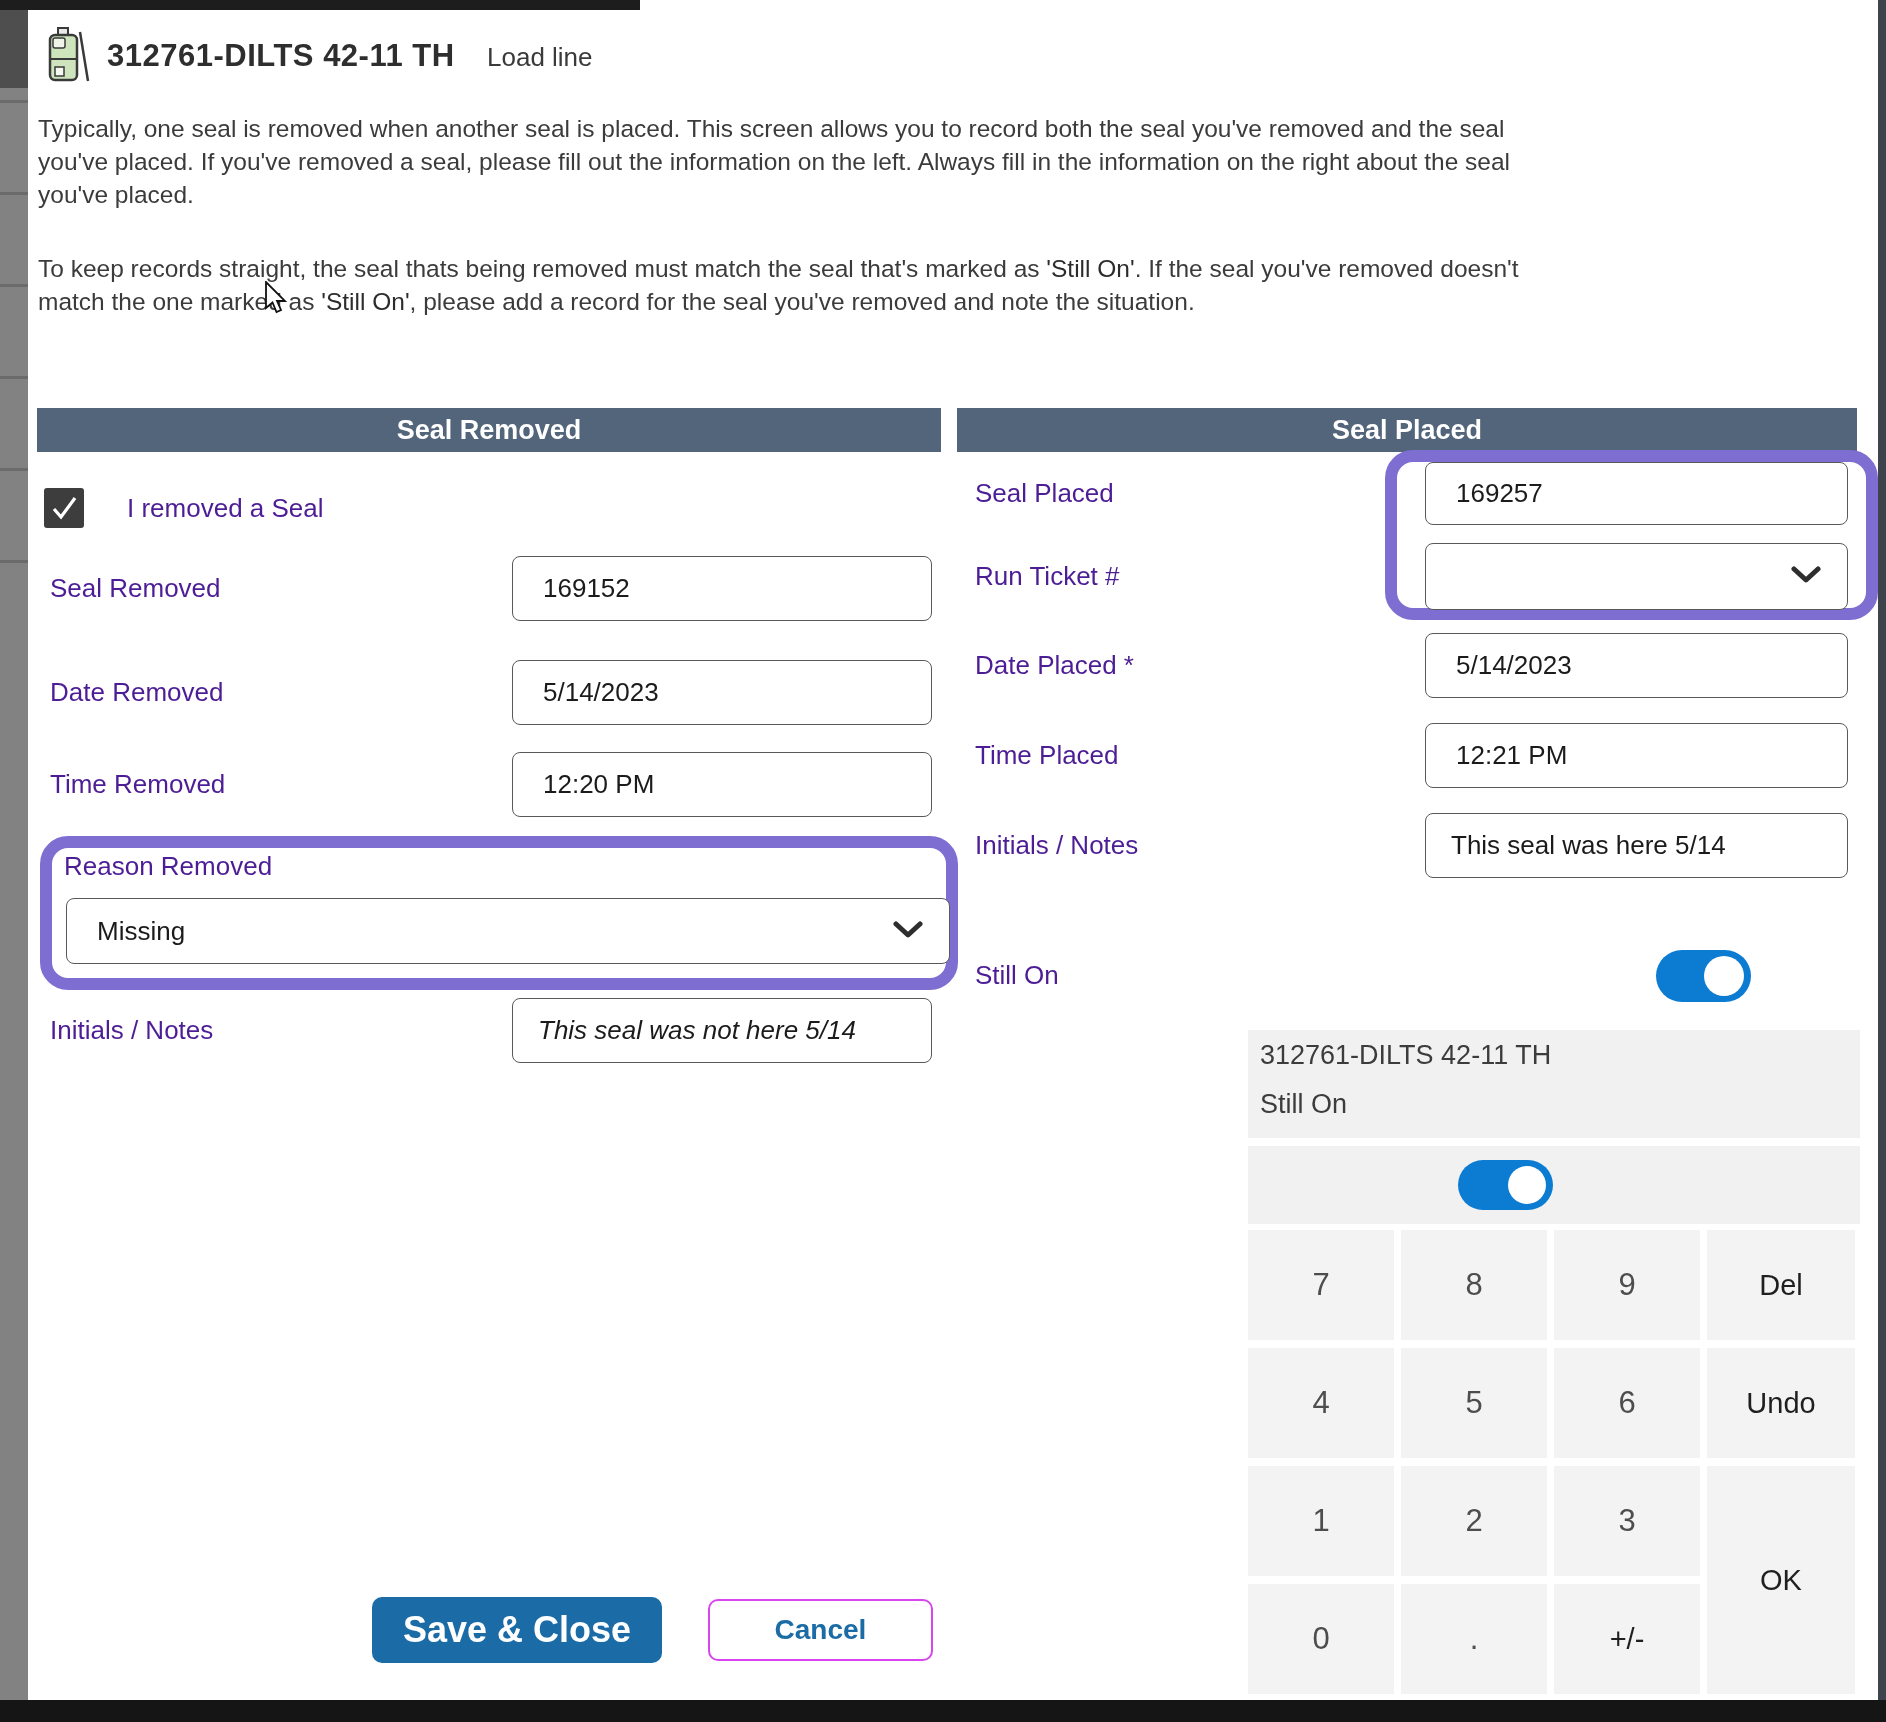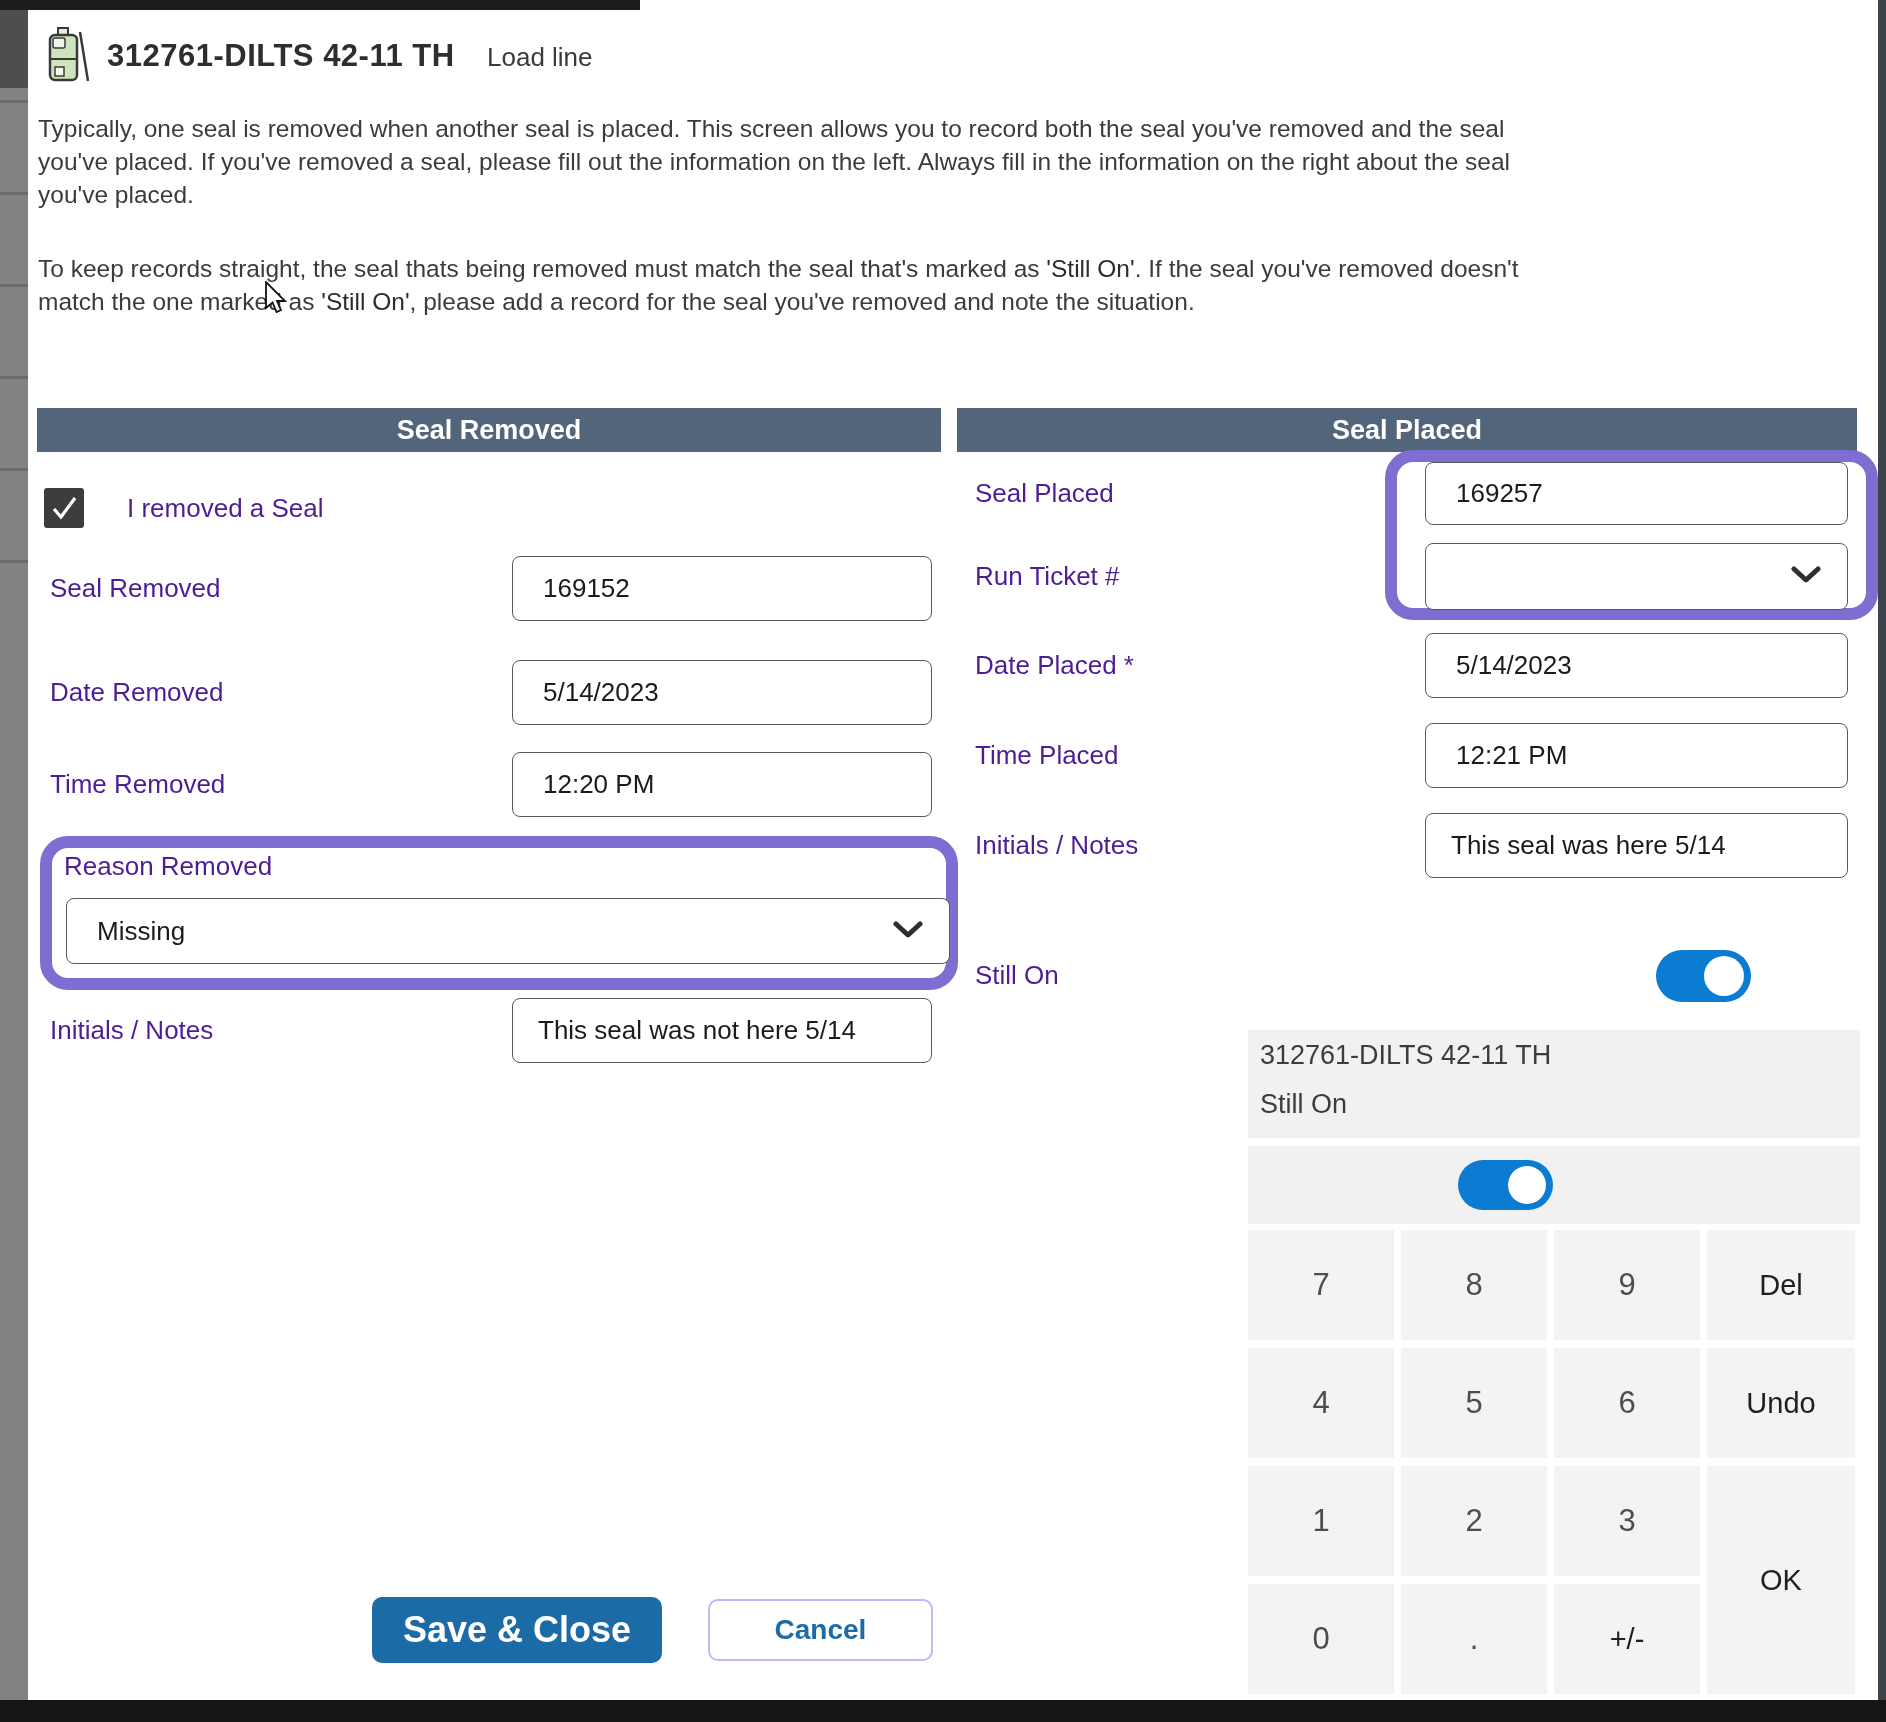--- a/index.html
+++ b/index.html
@@ -37,21 +37,21 @@
   .knob{position:absolute;top:6px;right:7px;background:#fff;border-radius:50%;}
 
   .panel-band{background:#f1f1f1;}
   .panel-title{font-size:27px;color:#3c3c3c;}
   .cell{background:#f3f3f3;display:flex;align-items:center;justify-content:center;}
   .cell-digit{font-size:31px;color:#4d4d4d;}
   .cell-fn{font-size:29px;color:#1f1f1f;}
 
   .btn-primary{background:#1b6ca6;border-radius:10px;color:#fff;font-size:36px;font-weight:bold;
                display:flex;align-items:center;justify-content:center;border:none;}
-  .btn-secondary{background:#fff;border:2px solid #c4b5fd;border-radius:10px;color:#1b6ca6;
+  .btn-secondary{background:#fff;border:2px solid #d946ef;border-radius:10px;color:#1b6ca6;
                  font-size:28px;font-weight:bold;display:flex;align-items:center;justify-content:center;}
 </style>
 </head>
 <body>
 
 <div class="abs edge-left"></div>
 <div class="abs edge-left-top"></div>
 <div class="abs edge-line" style="top:100px;"></div>
 <div class="abs edge-line" style="top:192px;"></div>
 <div class="abs edge-line" style="top:284px;"></div>
@@ -111,21 +111,21 @@
 <div class="abs input dropdown" style="left:66px;top:898px;width:884px;height:66px;">
   <span>Missing</span>
   <span>
     <svg width="30" height="20" viewBox="0 0 30 20">
         <path d="M3 4 L15 15 L27 4" fill="none" stroke="#2e2e2e" stroke-width="5" stroke-linecap="round" stroke-linejoin="round"></path>
       </svg>
   </span>
 </div>
 
 <div class="abs lbl" style="left:50px;top:998px;height:64px;">Initials / Notes</div>
-<div class="abs input" style="left:512px;top:998px;width:420px;height:65px;padding-left:25px;">This seal was not here 5/14</div>
+<div class="abs input" style="left:512px;top:998px;width:420px;height:65px;padding-left:25px;font-style:italic;">This seal was not here 5/14</div>
 
 <div class="abs purple" style="left:1385px;top:450px;width:493px;height:170px;"></div>
 
 <div class="abs lbl" style="left:975px;top:462px;height:63px;">Seal Placed</div>
 <div class="abs input" style="left:1425px;top:462px;width:423px;height:63px;">169257</div>
 
 <div class="abs lbl" style="left:975px;top:543px;height:67px;">Run Ticket #</div>
 <div class="abs input dropdown" style="left:1425px;top:543px;width:423px;height:67px;">
   <span></span>
   <span>

